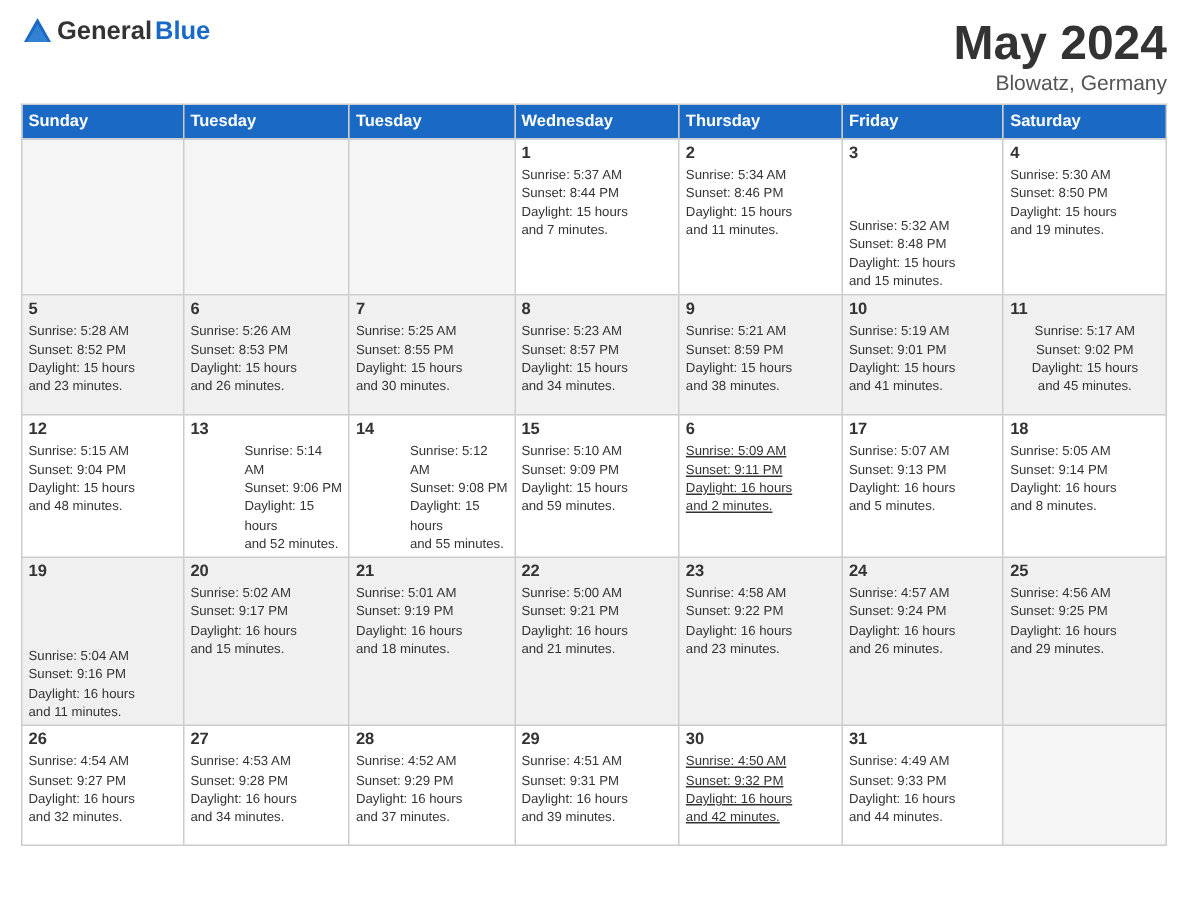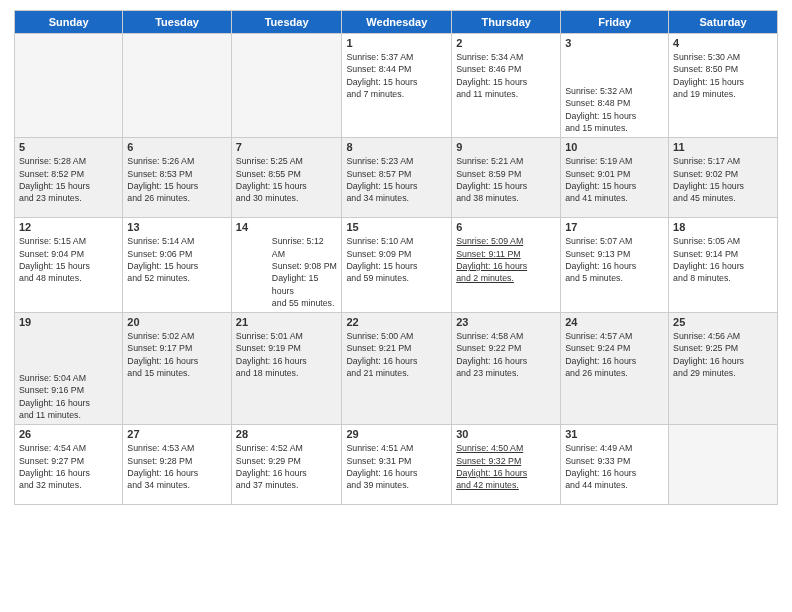--- a/index.html
+++ b/index.html
@@ -44,21 +44,21 @@
     }
     .calendar {
       width: 100%;
       border-collapse: collapse;
       font-size: 9.5px;
     }
     .calendar th {
       background: #1a69c4;
       color: #fff;
       padding: 5px 4px;
-      text-align: center;
+      text-align: left;
       font-size: 11px;
       border: 1px solid #ccc;
     }
     .calendar td {
       border: 1px solid #ccc;
       vertical-align: top;
       padding: 3px 4px;
       width: 113px;
       height: 80px;
       background: #fff;
@@ -79,20 +79,36 @@
       line-height: 1.4;
     }
     .row-shaded td {
       background: #f0f0f0;
     }
   </style>
 </head>
 <body>
 
 <div class="container">
+  <div class="header-area">
+    <div class="logo">
+      <div class="logo-text">
+        <svg width="22" height="22" viewBox="0 0 22 22">
+          <polygon points="11,2 20,18 2,18" fill="#1a69c4"></polygon>
+          <polygon points="11,6 18,18 4,18" fill="#4a9ae0" opacity="0.5"></polygon>
+        </svg>
+        <span style="font-size:17px;font-weight:bold;color:#333;">General</span>
+        <span style="font-size:17px;font-weight:bold;color:#1a69c4;">Blue</span>
+      </div>
+    </div>
+    <div class="title-area">
+      <div class="title-month">May 2024</div>
+      <div class="title-location">Blowatz, Germany</div>
+    </div>
+  </div>
 
   <table class="calendar">
     <thead>
       <tr>
         <th>Sunday</th>
         <th>Tuesday</th>
         <th>Tuesday</th>
         <th>Wednesday</th>
         <th>Thursday</th>
         <th>Friday</th>
@@ -171,37 +187,37 @@
           </td>
           <td>
             <span class="day-num">10</span>
             <div class="day-info" style="white-space: pre-line;">Sunrise: 5:19 AM
 Sunset: 9:01 PM
 Daylight: 15 hours
 and 41 minutes.</div>
           </td>
           <td>
             <span class="day-num">11</span>
-            <div class="day-info" style="white-space: pre-line;">Sunrise: 5:17 AM
+            <div class="day-info" style="white-space: pre-line; text-align: center;">Sunrise: 5:17 AM
 Sunset: 9:02 PM
 Daylight: 15 hours
 and 45 minutes.</div>
           </td>
         </tr>
         <tr>
           <td>
             <span class="day-num">12</span>
             <div class="day-info" style="white-space: pre-line;">Sunrise: 5:15 AM
 Sunset: 9:04 PM
 Daylight: 15 hours
 and 48 minutes.</div>
           </td>
           <td>
             <span class="day-num">13</span>
-            <div class="day-info" style="white-space: pre-line;">Sunrise: 5:14 AM
+            <div class="day-info" style="white-space: pre-line; margin-left: 36px;">Sunrise: 5:14 AM
 Sunset: 9:06 PM
 Daylight: 15 hours
 and 52 minutes.</div>
           </td>
           <td>
             <span class="day-num">14</span>
             <div class="day-info" style="white-space: pre-line; margin-left: 36px;">Sunrise: 5:12 AM
 Sunset: 9:08 PM
 Daylight: 15 hours
 and 55 minutes.</div>

